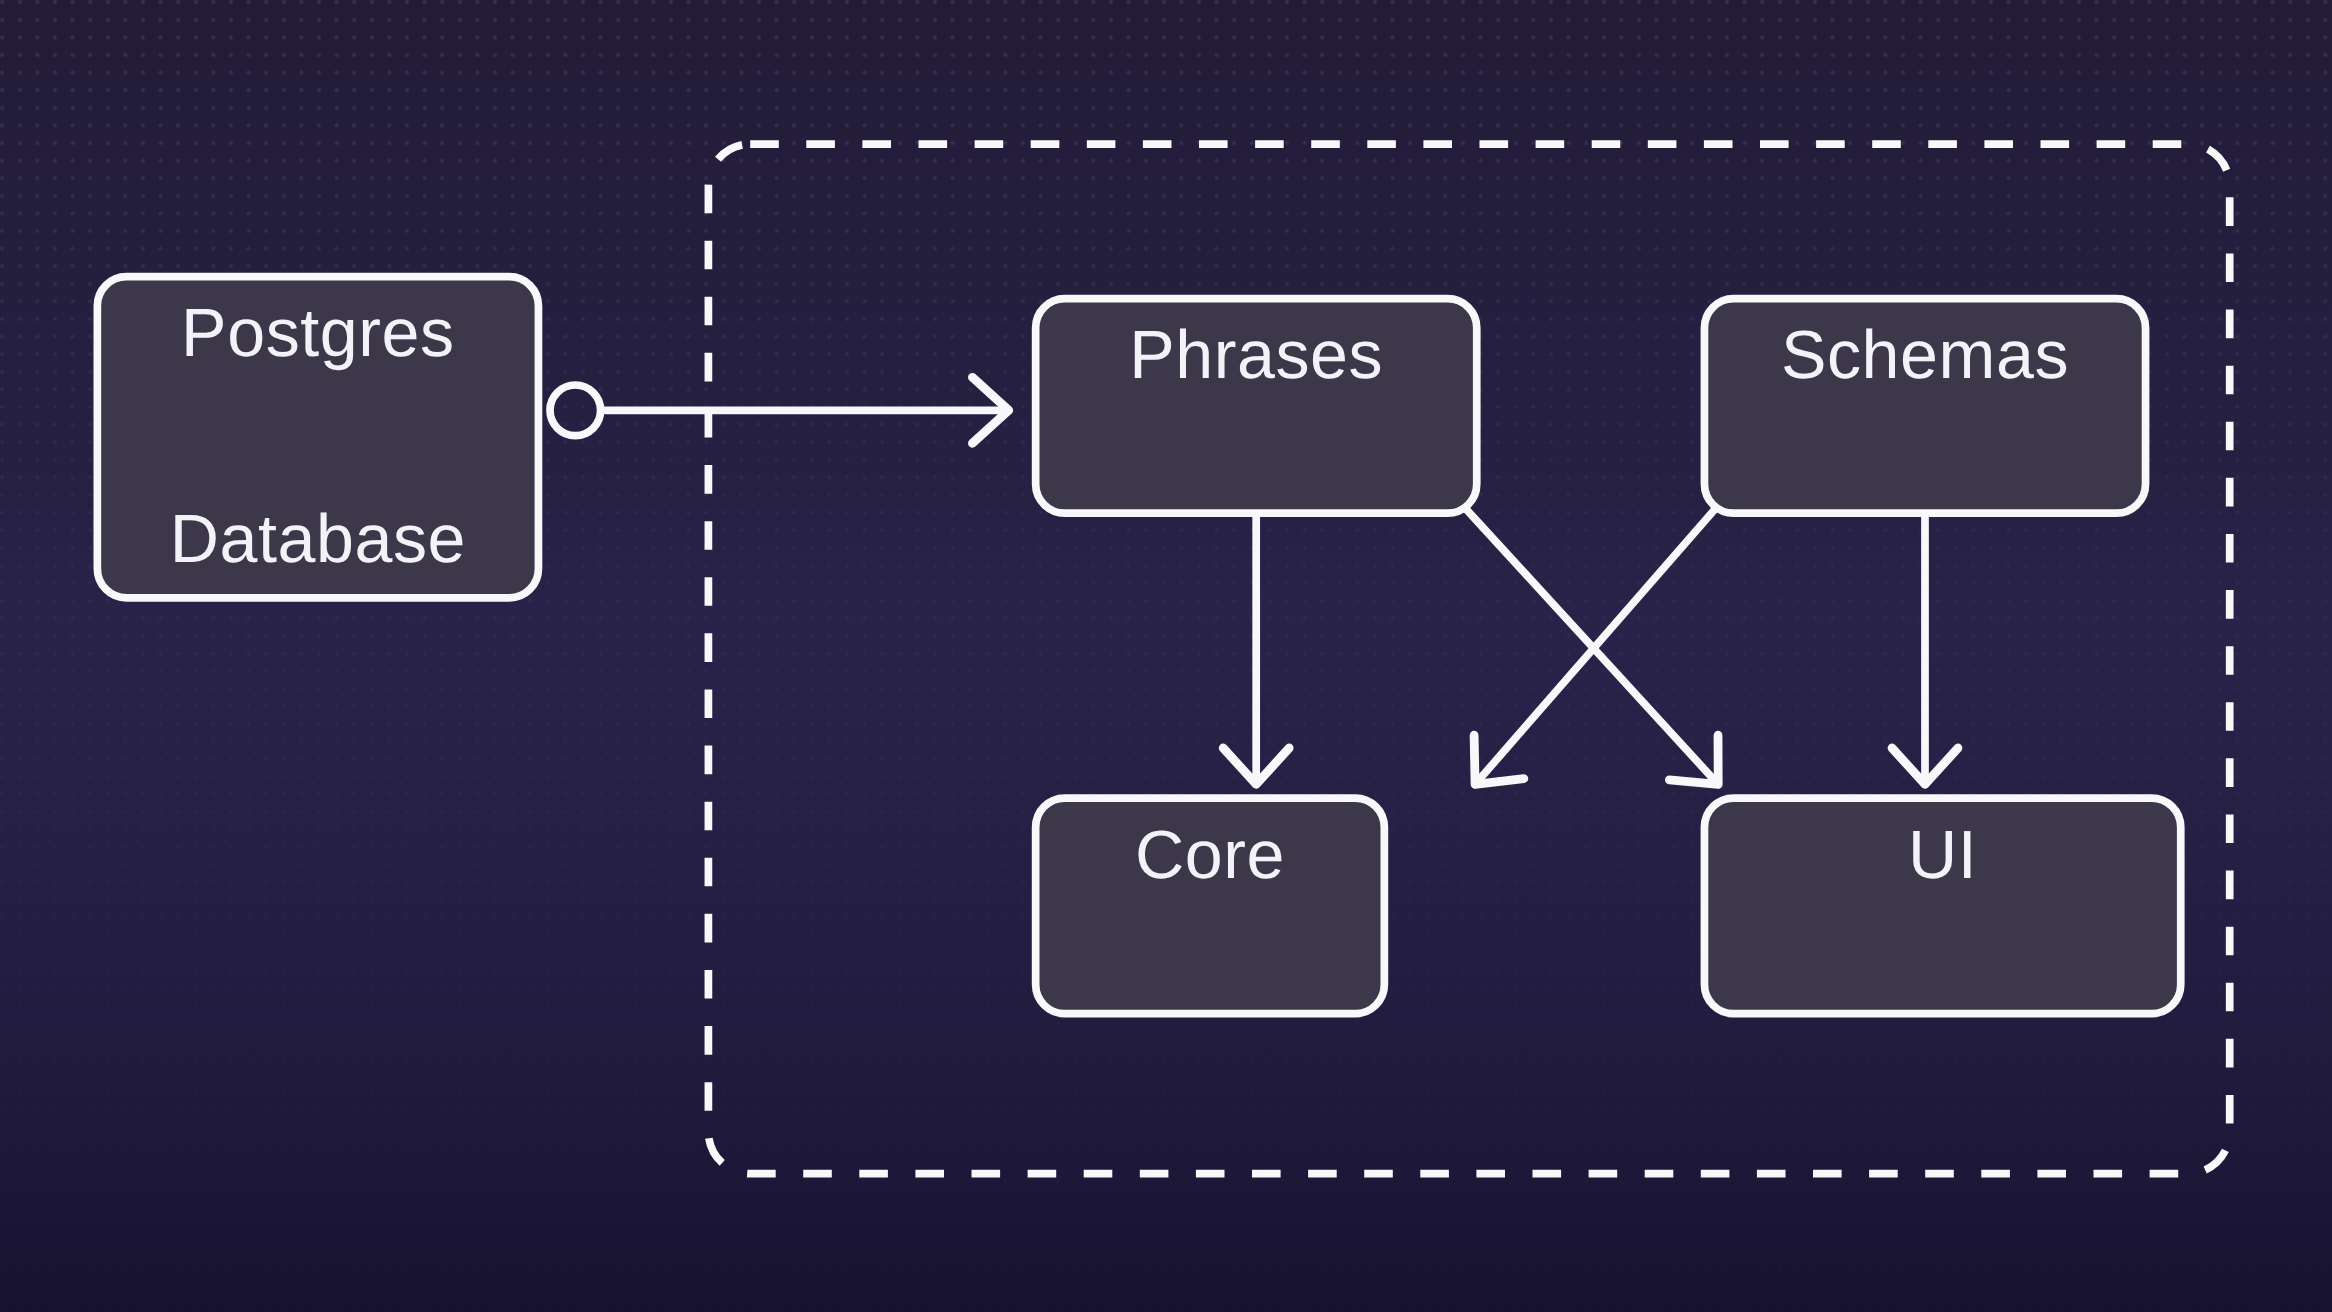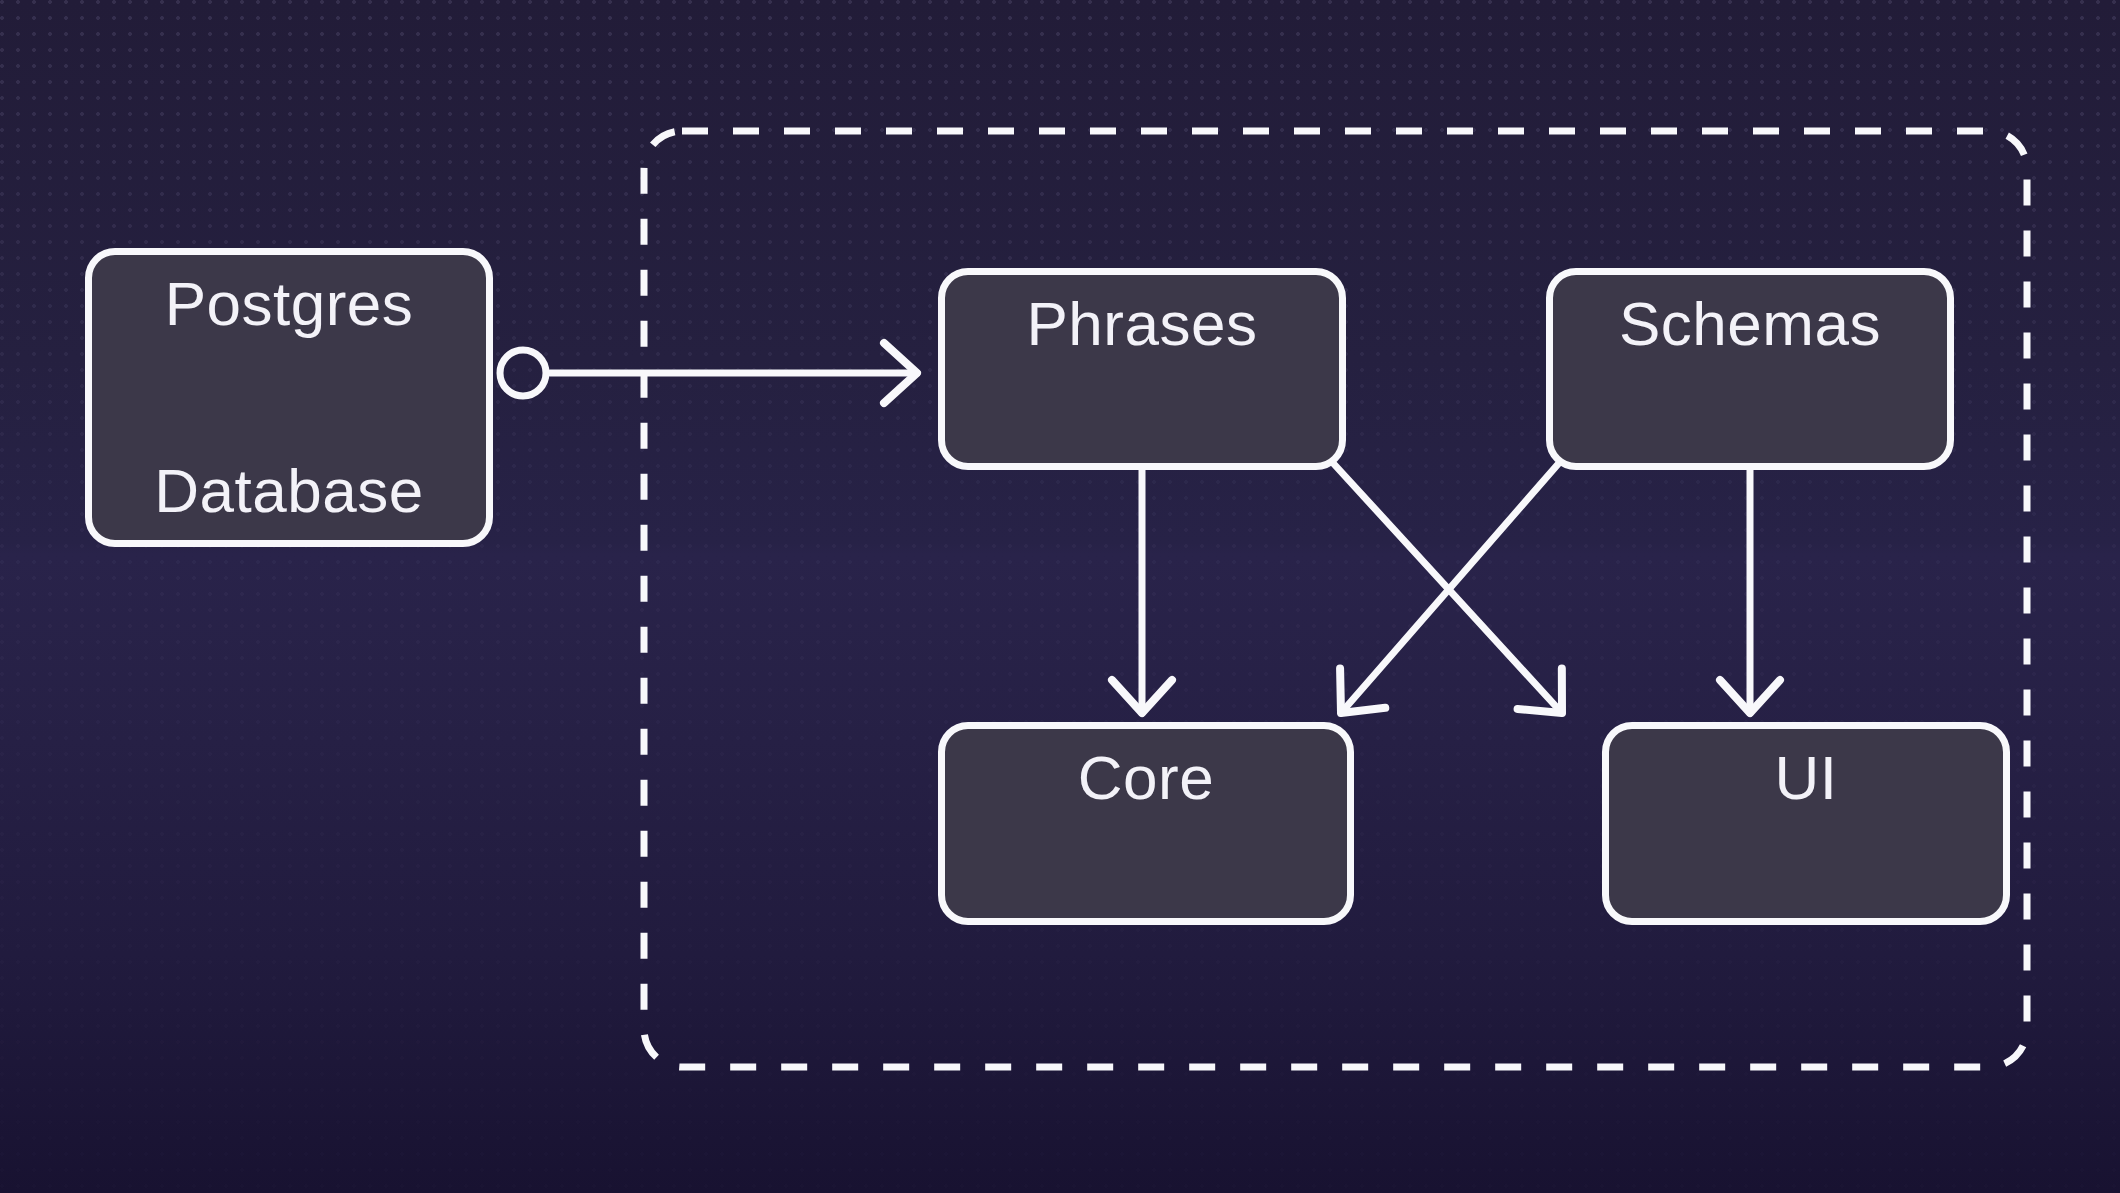--- a/index.html
+++ b/index.html
@@ -77,22 +77,22 @@
     flex-direction: column;
     align-items: center;
     justify-content: space-between;
     text-align: center;
     letter-spacing: 0.5px;
   }
   .node .line { line-height: 98px; }
   .node-postgres { left: 85px;  top: 248px; width: 408px; height: 299px; }
   .node-phrases  { left: 938px; top: 268px; width: 408px; height: 202px; }
   .node-schemas  { left: 1546px; top: 268px; width: 408px; height: 202px; }
-  .node-core     { left: 938px; top: 722px; width: 416px; height: 203px; }
-  .node-ui       { left: 1602px; top: 722px; width: 408px; height: 203px; }
+  .node-core     { left: 938px; top: 722px; width: 324px; height: 203px; }
+  .node-ui       { left: 1546px; top: 722px; width: 440px; height: 203px; }
   .container-label {
     position: absolute;
     left: 716px;
     top: 565px;
     color: var(--text);
     font-size: 62px;
     line-height: 1;
     letter-spacing: 0.5px;
     white-space: nowrap;
   }

